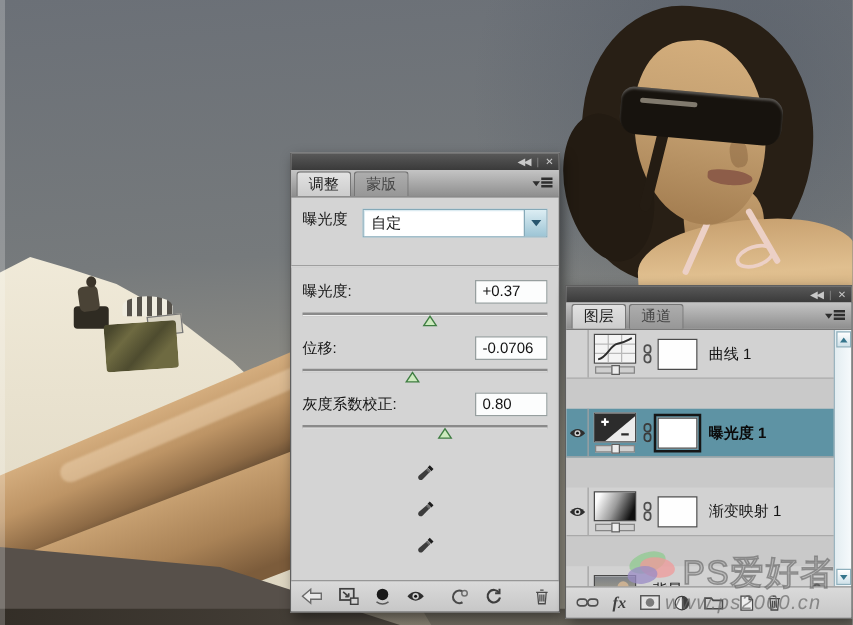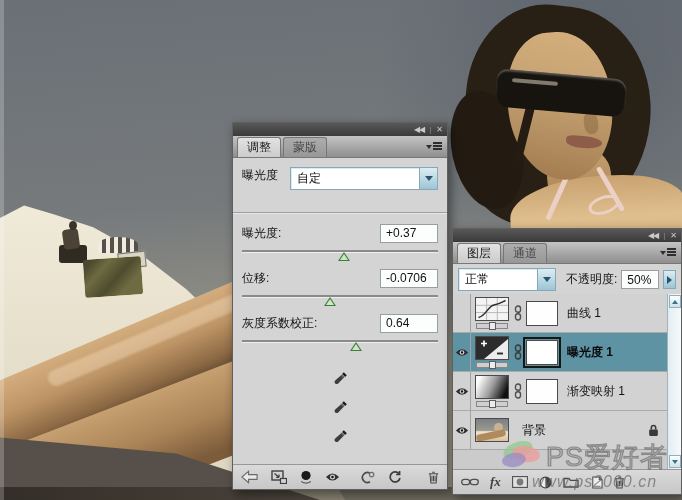--- a/index.html
+++ b/index.html
@@ -113,21 +113,21 @@
   .blend-dd{width:96px;flex:none;}
   .spin-box{width:42px;height:19px;background:#fcfdfd;border:1px solid #979f9f;box-sizing:border-box;
     font-size:12px;color:#111;display:flex;align-items:center;padding-left:5px;}
   .spin-btn{width:15px;height:19px;background:linear-gradient(#dcedf3,#9dc5d5);border:1px solid #85a9b8;
     box-sizing:border-box;display:flex;align-items:center;justify-content:center;}
   .spin-tri{border-top:4px solid transparent;border-bottom:4px solid transparent;border-left:5px solid #27556e;}
   .lock-row{display:flex;align-items:center;padding:1px 5px 4px;gap:6px;border-bottom:1px solid #a3a3a3;flex:none;}
   .checker{width:12px;height:12px;border:1px solid #8f8f8f;
     background:repeating-conic-gradient(#ffffff 0 25%,#b9b9b9 0 50%);background-size:6px 6px;}
   .layers-list{flex:1;display:flex;background:#c9c9c9;overflow:hidden;}
-  .rows{flex:1;display:flex;flex-direction:column;}
+  .rows{flex:1;display:flex;flex-direction:column;gap:24px;}
   .layer-row{height:38px;flex:none;display:flex;align-items:center;border-bottom:1px solid #a9a9a9;background:#d2d2d2;}
   .layer-row.selected{background:#5e93a4;}
   .eye-well{width:17px;align-self:stretch;border-right:1px solid #a2a2a2;display:flex;align-items:center;justify-content:center;flex:none;}
   .thumb-wrap{margin:0 4px;display:flex;flex-direction:column;align-items:center;gap:2px;flex:none;}
   .lthumb{width:34px;height:24px;border:1px solid #4a4a4a;box-sizing:border-box;background:#fff;overflow:hidden;flex:none;}
   .mini-slider{width:32px;height:6px;background:#cfcfcf;border:1px solid #868686;box-sizing:border-box;position:relative;}
   .mini-knob{position:absolute;left:12px;top:-2px;width:7px;height:8px;background:#ececec;border:1px solid #5d5d5d;box-sizing:border-box;}
   .chain{margin:0 1px;flex:none;display:flex;}
   .mask-thumb{width:32px;height:25px;background:#fefefe;border:1px solid #4a4a4a;box-sizing:border-box;margin-left:3px;flex:none;}
   .selected .mask-thumb{outline:2px solid #161616;outline-offset:1px;background:#fff;}
@@ -236,21 +236,21 @@
       </div>
       <div class="slider">
         <div class="track"></div>
         <div class="thumb" style="left: 45%;"></div>
       </div>
     </div>
 
     <div class="field">
       <div class="field-row">
         <span class="lbl">灰度系数校正:</span>
-        <div class="value-box">0.64</div>
+        <div class="value-box">0.80</div>
       </div>
       <div class="slider">
         <div class="track"></div>
         <div class="thumb" style="left: 58%;"></div>
       </div>
     </div>
 
     <div class="droppers">
       <span class="f-ico">
         <svg width="16" height="16" viewBox="0 0 16 16">
@@ -329,33 +329,20 @@
   </div>
   <div class="panel-tabs">
     <div class="tab active">图层</div>
     <div class="tab inactive">通道</div>
     <div class="panel-menu">
         <span class="tri"></span>
         <span class="bars"></span>
       </div>
   </div>
 
-  <div class="blend-row">
-    <div class="dropdown blend-dd">
-      <span class="dd-text">正常</span>
-      <span class="dd-btn">
-          <span class="dd-tri"></span>
-        </span>
-    </div>
-    <span class="lbl" style="margin-left:6px;">不透明度:</span>
-    <div class="spin-box">50%</div>
-    <span class="spin-btn">
-        <span class="spin-tri"></span>
-      </span>
-  </div>
 
 
   <div class="layers-list">
     <div class="rows">
 
       <div class="layer-row">
         <div class="eye-well"></div>
         <div class="thumb-wrap">
           <div class="lthumb">
             <svg width="32" height="22" viewBox="0 0 32 22">

